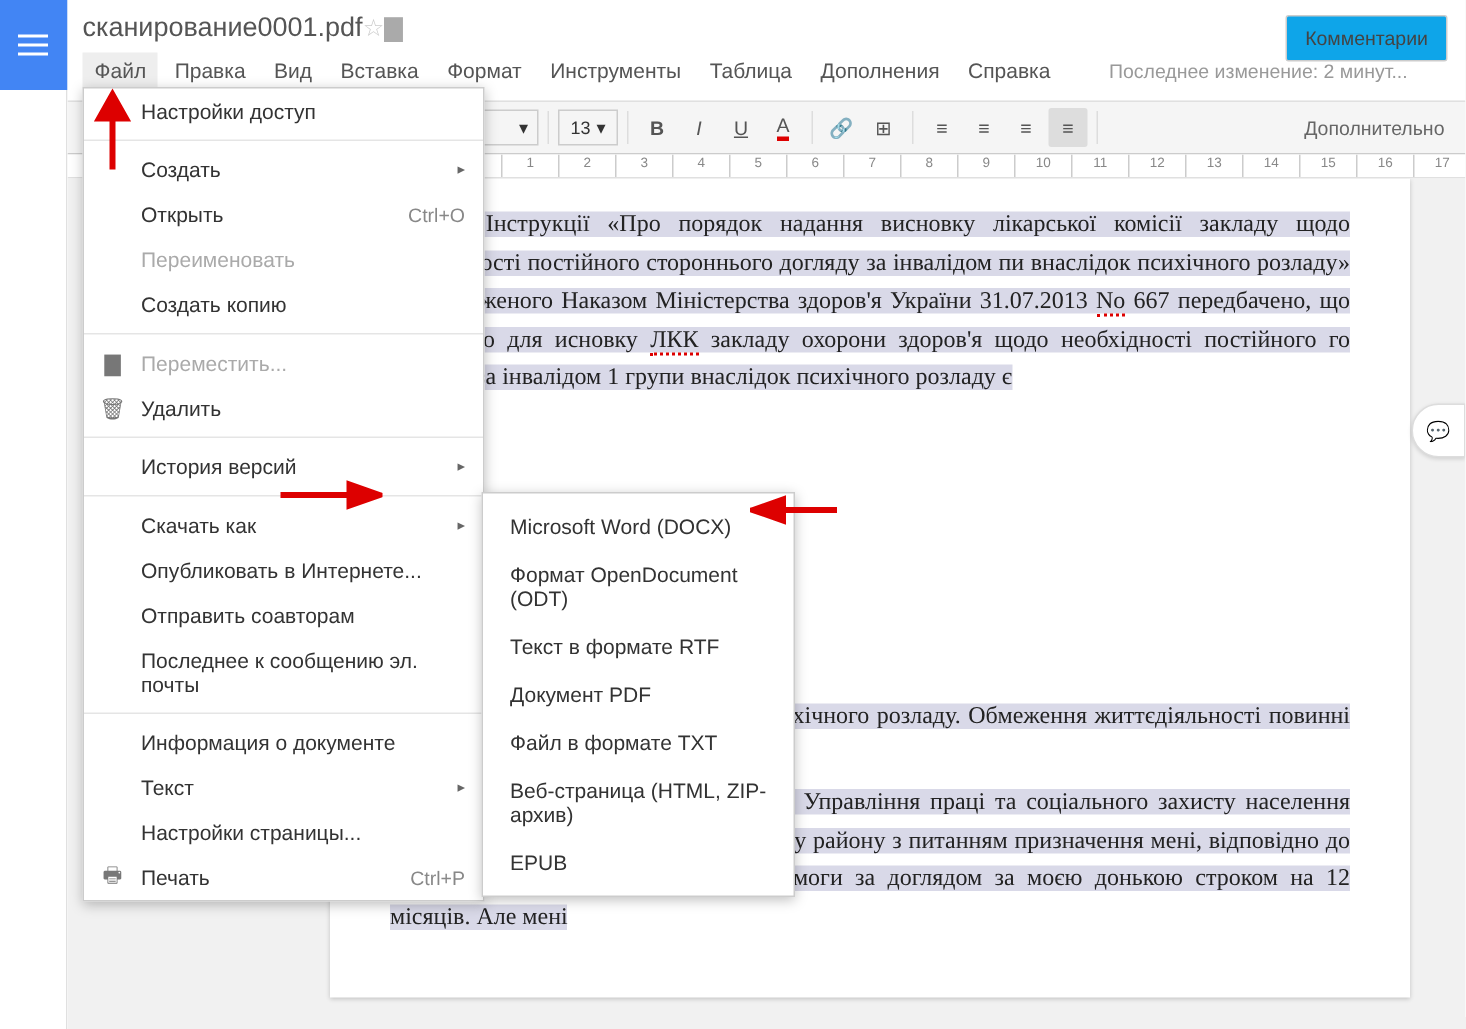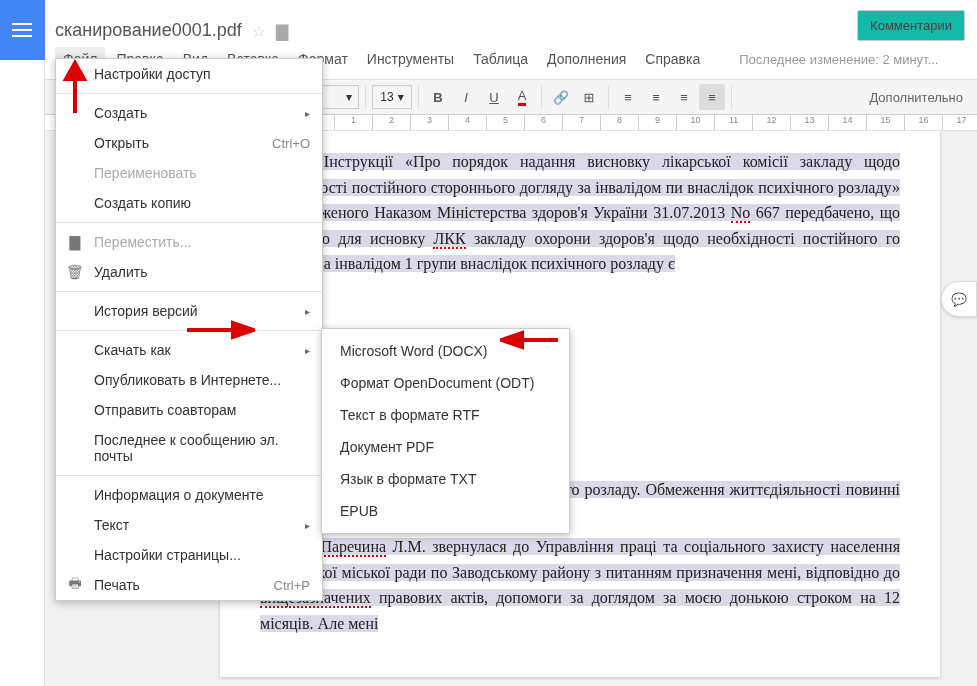--- a/index.html
+++ b/index.html
@@ -2,29 +2,29 @@
 <html><head>
 <meta charset="utf-8">
 <style>
 * { margin:0; padding:0; box-sizing:border-box; }
 body { font-family:Arial,sans-serif; font-size:13px; color:#333; background:#f1f1f1; width:977px; height:686px; overflow:hidden; position:relative; }
 .app { display:flex; height:100%; }
 .left-strip { width:45px; background:#fff; border-right:1px solid #e0e0e0; display:flex; flex-direction:column; align-items:center; }
 .logo { width:45px; height:60px; background:#4285f4; display:flex; align-items:center; justify-content:center; }
 .logo-inner { width:20px; height:2px; background:#fff; box-shadow:0 -6px 0 #fff, 0 6px 0 #fff; }
 .main { flex:1; display:flex; flex-direction:column; background:#fff; overflow:hidden; }
-.titlebar { display:flex; align-items:flex-end; padding:20px 10px 2px 10px; gap:10px; }
+.titlebar { display:flex; align-items:center; padding:8px 10px 2px 10px; gap:0; }
 .title-text { font-size:18px; color:#555; }
 .star { color:#ccc; font-size:16px; cursor:pointer; }
 .folder { color:#aaa; font-size:16px; cursor:pointer; }
 .menubar { display:flex; align-items:center; padding:4px 10px 8px 10px; gap:3px; font-size:14px; color:#555; }
 .menu-item { padding:4px 8px; cursor:pointer; }
 .menu-item.open { background:#eee; }
 .last-edit { margin-left:28px; color:#999; font-size:13px; }
-.comments-btn { position:absolute; right:12px; top:10px; padding:7px 12px; border:1px solid #ccc; background:#14b8a6; font-size:13px; color:#444; cursor:pointer; border-radius:2px; }
+.comments-btn { position:absolute; right:12px; top:10px; padding:7px 12px; border:1px solid #ccc; background:#0ea5e9; font-size:13px; color:#444; cursor:pointer; border-radius:2px; }
 .toolbar { display:flex; align-items:center; border-top:1px solid #e0e0e0; border-bottom:1px solid #ccc; padding:3px 8px; gap:2px; background:#f5f5f5; height:36px; }
 .tbtn { min-width:26px; height:26px; display:flex; align-items:center; justify-content:center; cursor:pointer; border-radius:2px; color:#555; font-size:13px; }
 .tbtn.active { background:#ddd; }
 .sep { width:1px; height:22px; background:#ddd; margin:0 4px; }
 .font-dd { width:110px; border:1px solid #ccc; display:flex; align-items:center; justify-content:space-between; padding:0 6px; height:24px; font-size:12px; }
 .size-dd { width:40px; border:1px solid #ccc; display:flex; align-items:center; justify-content:center; height:24px; font-size:12px; gap:4px; }
 .more-link { margin-left:auto; color:#666; font-size:13px; cursor:pointer; padding:0 6px;text-align:right; }
 .ruler { height:16px; background:#fff; border-bottom:1px solid #e0e0e0; position:relative; font-size:9px; color:#888; overflow:hidden; }
 .ruler-inner { position:absolute; left:175px; top:0; display:flex; }
 .ruler-tick { width:38px; text-align:center; border-left:1px solid #ccc; height:16px; line-height:10px; }
@@ -33,21 +33,21 @@
 .para { font-family:Georgia,serif; font-size:16px; line-height:1.6; color:#222; text-align:justify; }
 .highlight { background:#d9d9e8; }
 .sel2 { background:#d9d9e8; }
 .dropdown { position:absolute; left:55px; top:58px; width:268px; background:#fff; border:1px solid #ccc; box-shadow:0 2px 8px rgba(0,0,0,0.25); z-index:20; }
 .dd-item { display:flex; align-items:center; padding:7px 14px 7px 38px; font-size:14px; color:#333; cursor:pointer; position:relative; }
 .dd-item.disabled { color:#aaa; cursor:default; }
 .dd-sep { height:1px; background:#e5e5e5; margin:4px 0; }
 .dd-arrow { position:absolute; right:12px; color:#666; font-size:10px; }
 .dd-shortcut { position:absolute; right:12px; color:#888; font-size:13px; }
 .dd-icon { position:absolute; left:10px; width:18px; text-align:center; color:#777; }
-.submenu { position:absolute; left:321px; top:328px; width:249px; background:#fff; border:1px solid #ccc; box-shadow:0 2px 8px rgba(0,0,0,0.25); z-index:21; padding:6px 0; }
+.submenu { position:absolute; left:321px; top:328px; width:209px; background:#fff; border:1px solid #ccc; box-shadow:0 2px 8px rgba(0,0,0,0.25); z-index:21; padding:6px 0; }
 .sub-item { padding:8px 18px; font-size:14px; color:#333; cursor:pointer; }
 .arrow-red { position:absolute; z-index:30; }
 .fab { position:absolute; right:0; top:150px; width:36px; height:36px; background:#fff; border:1px solid #ddd; border-radius:18px 0 0 18px; display:flex; align-items:center; justify-content:center; color:#888; box-shadow:0 1px 3px rgba(0,0,0,0.15); cursor:pointer; }
 .underline-red { border-bottom:2px dotted #d00; }
 </style>
 </head>
 <body>
 
 <div class="app">
   <div class="left-strip">
@@ -220,21 +220,22 @@
       <span>Печать</span>
       <span class="dd-shortcut">Ctrl+P</span>
     </div>
 </div>
 
 <div class="submenu">
   <div class="sub-item">Microsoft Word (DOCX)</div>
   <div class="sub-item">Формат OpenDocument (ODT)</div>
   <div class="sub-item">Текст в формате RTF</div>
   <div class="sub-item">Документ PDF</div>
-  <div class="sub-item">Язык в формате TXT</div>
+  <div class="sub-item">Файл в формате TXT</div>
+  <div class="sub-item">Веб-страница (HTML, ZIP-архив)</div>
   <div class="sub-item">EPUB</div>
 </div>
 
 <svg class="arrow-red" style="left:60px; top:55px;" width="30" height="60">
   <path d="M15 58 L15 18 M15 8 L6 24 L24 24 Z" stroke="#d00" stroke-width="4" fill="#d00"></path>
 </svg>
 <svg class="arrow-red" style="left:185px; top:320px;" width="70" height="20">
   <path d="M2 10 L50 10 M68 10 L48 3 L48 17 Z" stroke="#d00" stroke-width="4" fill="#d00"></path>
 </svg>
 <svg class="arrow-red" style="left:500px; top:330px;" width="60" height="20">

